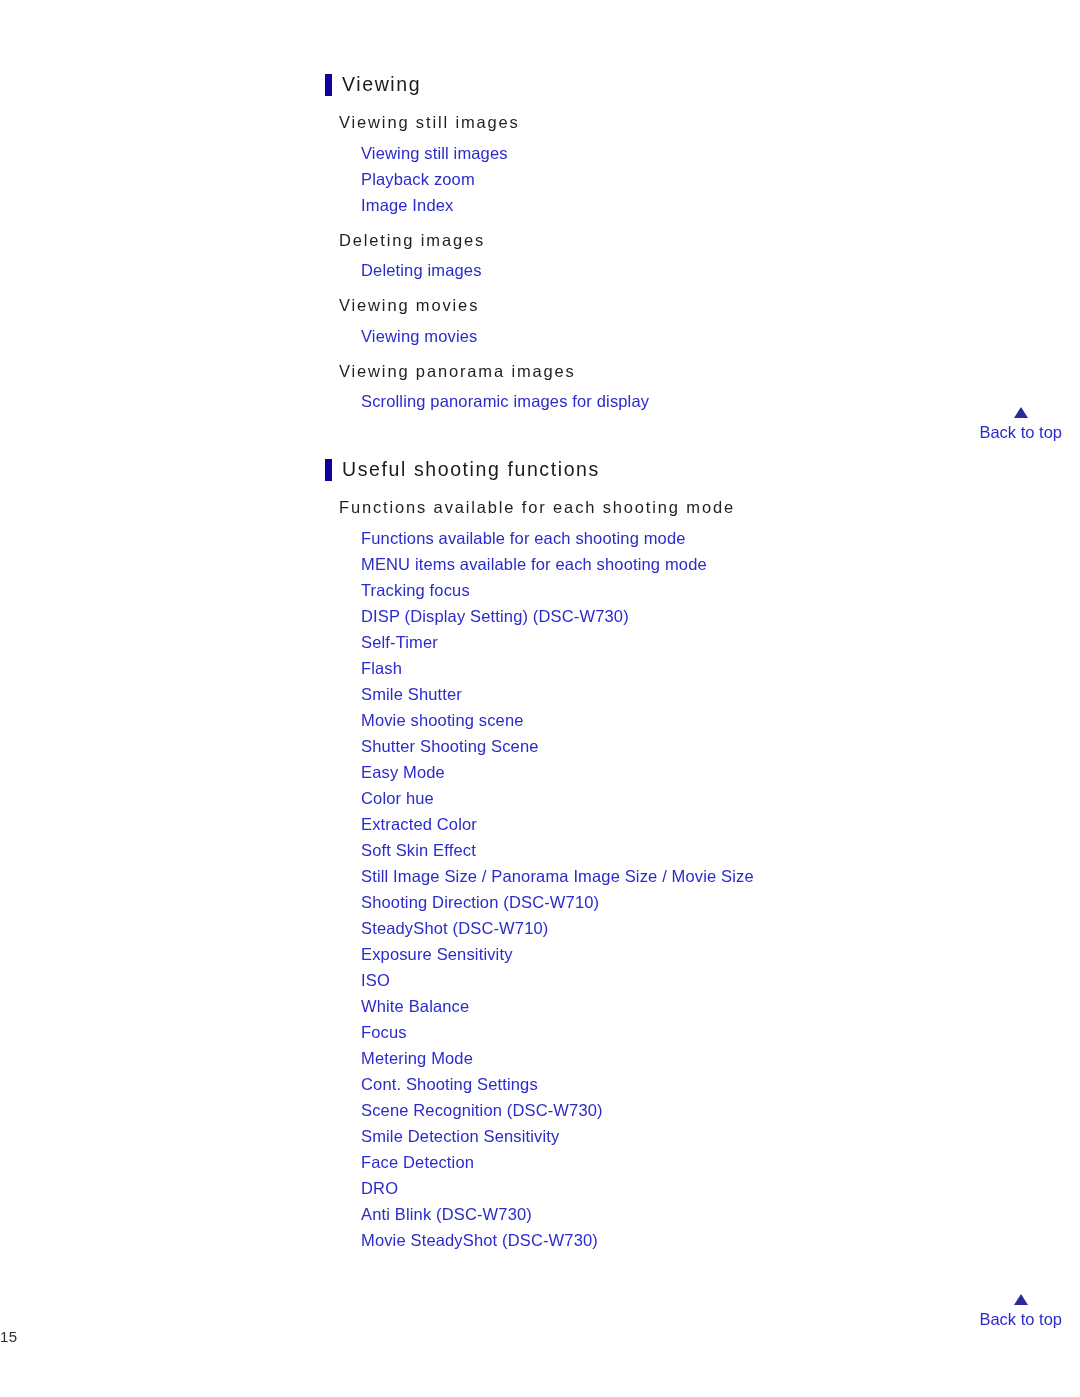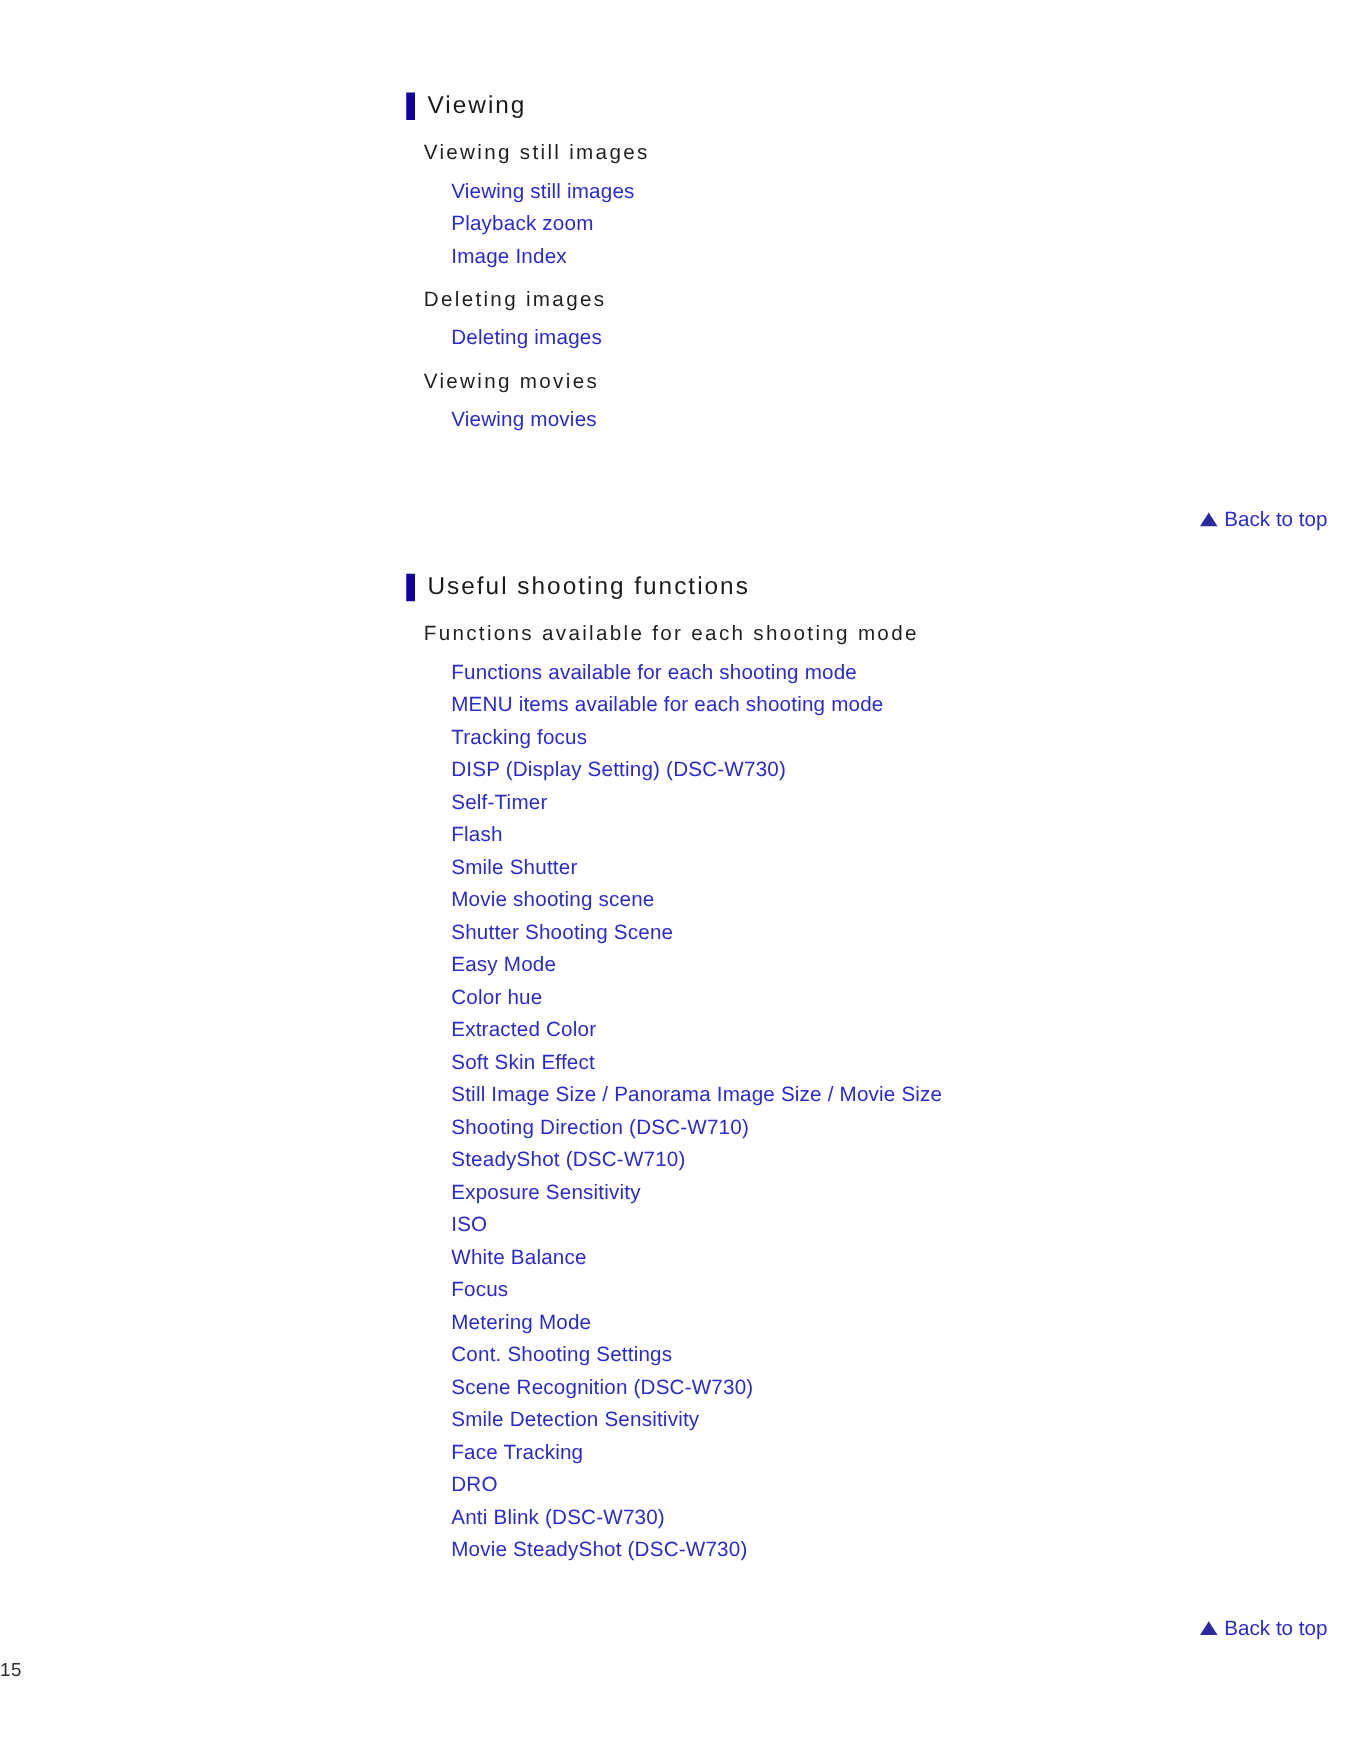--- a/index.html
+++ b/index.html
@@ -100,20 +100,21 @@
   
   .back-to-top {
     position: absolute;
     right: 18px;
     display: flex;
     align-items: center;
     gap: 5px;
     text-decoration: none;
     cursor: pointer;
     white-space: nowrap;
+    flex-direction: column;
   }
 
   .back-to-top .tri {
     display: inline-block;
     width: 0;
     height: 0;
     border-left: 7px solid transparent;
     border-right: 7px solid transparent;
     border-bottom: 11px solid #2a2a9e;
     position: relative;
@@ -176,20 +177,26 @@
       </ul>
     </div>
 
     <div class="group">
       <div class="sub-heading">Viewing movies</div>
       <ul class="link-list">
         <li><a class="toc-link" href="#">Viewing movies</a></li>
       </ul>
     </div>
 
+    <div class="group">
+      <div class="sub-heading">Viewing panorama images</div>
+      <ul class="link-list">
+        <li><a class="toc-link" href="#">Scrolling panoramic images for display</a></li>
+      </ul>
+    </div>
 
   </div>
 
   <a class="back-to-top" id="back-to-top-1" href="#">
     <span class="tri"></span>
     <span class="bt-label">Back to top</span>
   </a>
 
   <div class="content-2">
 
@@ -223,21 +230,21 @@
         <li><a class="toc-link" href="#">Shooting Direction (DSC-W710)</a></li>
         <li><a class="toc-link" href="#">SteadyShot (DSC-W710)</a></li>
         <li><a class="toc-link" href="#">Exposure Sensitivity</a></li>
         <li><a class="toc-link" href="#">ISO</a></li>
         <li><a class="toc-link" href="#">White Balance</a></li>
         <li><a class="toc-link" href="#">Focus</a></li>
         <li><a class="toc-link" href="#">Metering Mode</a></li>
         <li><a class="toc-link" href="#">Cont. Shooting Settings</a></li>
         <li><a class="toc-link" href="#">Scene Recognition (DSC-W730)</a></li>
         <li><a class="toc-link" href="#">Smile Detection Sensitivity</a></li>
-        <li><a class="toc-link" href="#">Face Tracking</a></li>
+        <li><a class="toc-link" href="#">Face Detection</a></li>
         <li><a class="toc-link" href="#">DRO</a></li>
         <li><a class="toc-link" href="#">Anti Blink (DSC-W730)</a></li>
         <li><a class="toc-link" href="#">Movie SteadyShot (DSC-W730)</a></li>
       </ul>
     </div>
 
   </div>
 
   <a class="back-to-top" id="back-to-top-2" href="#">
     <span class="tri"></span>

